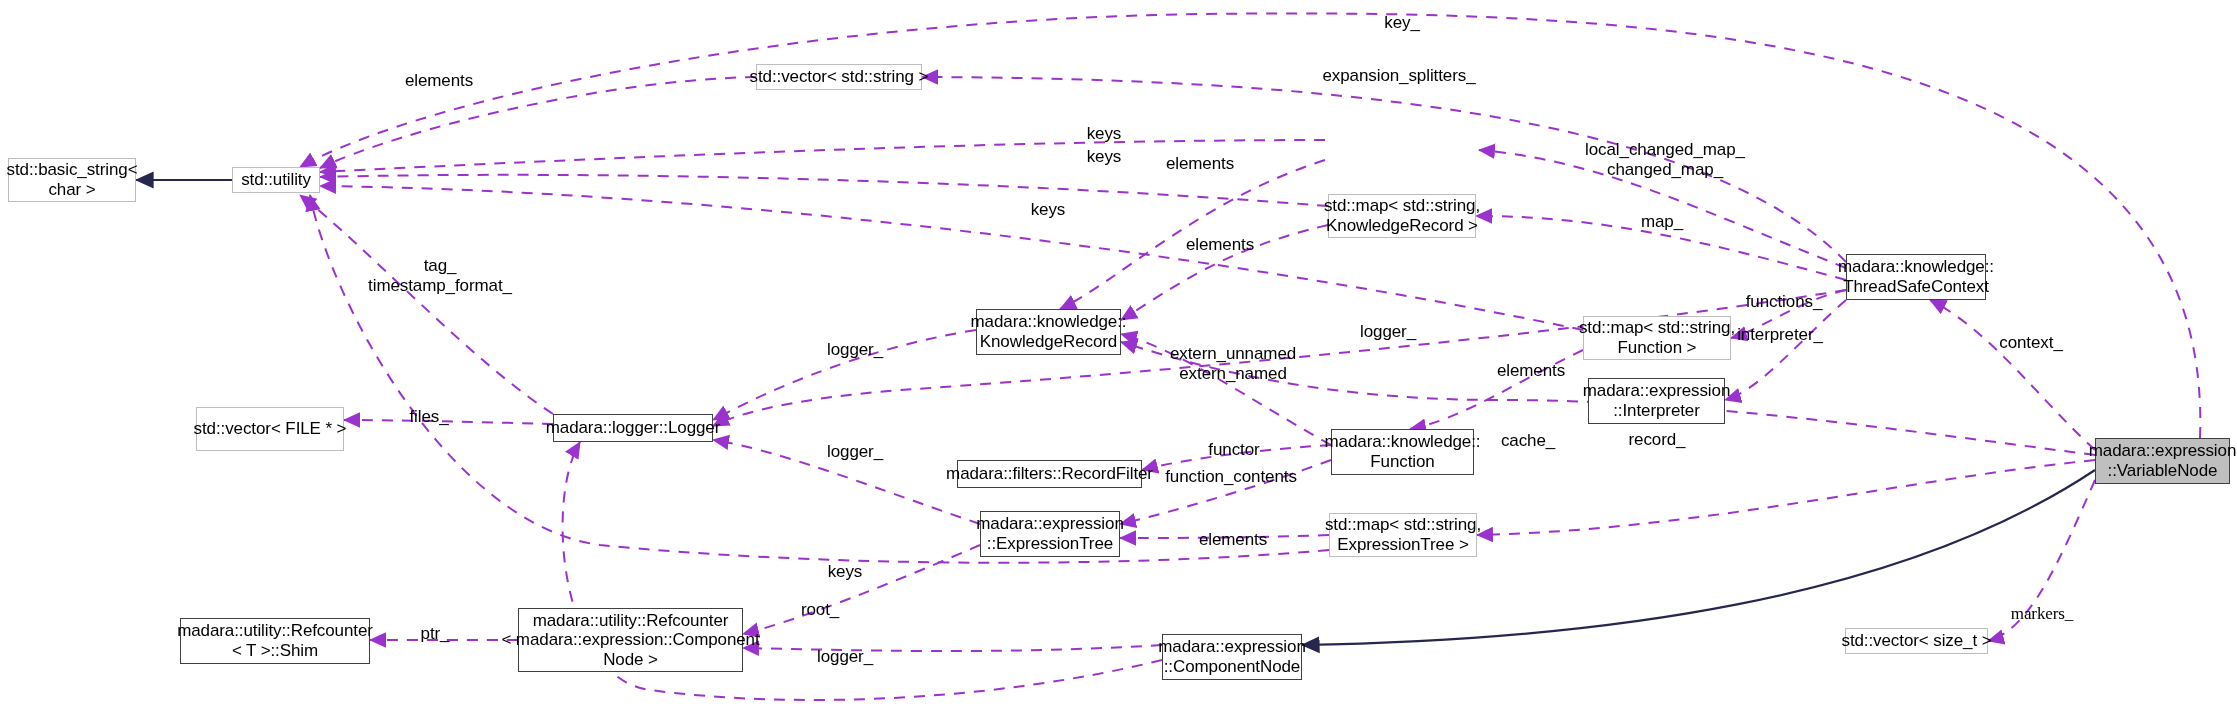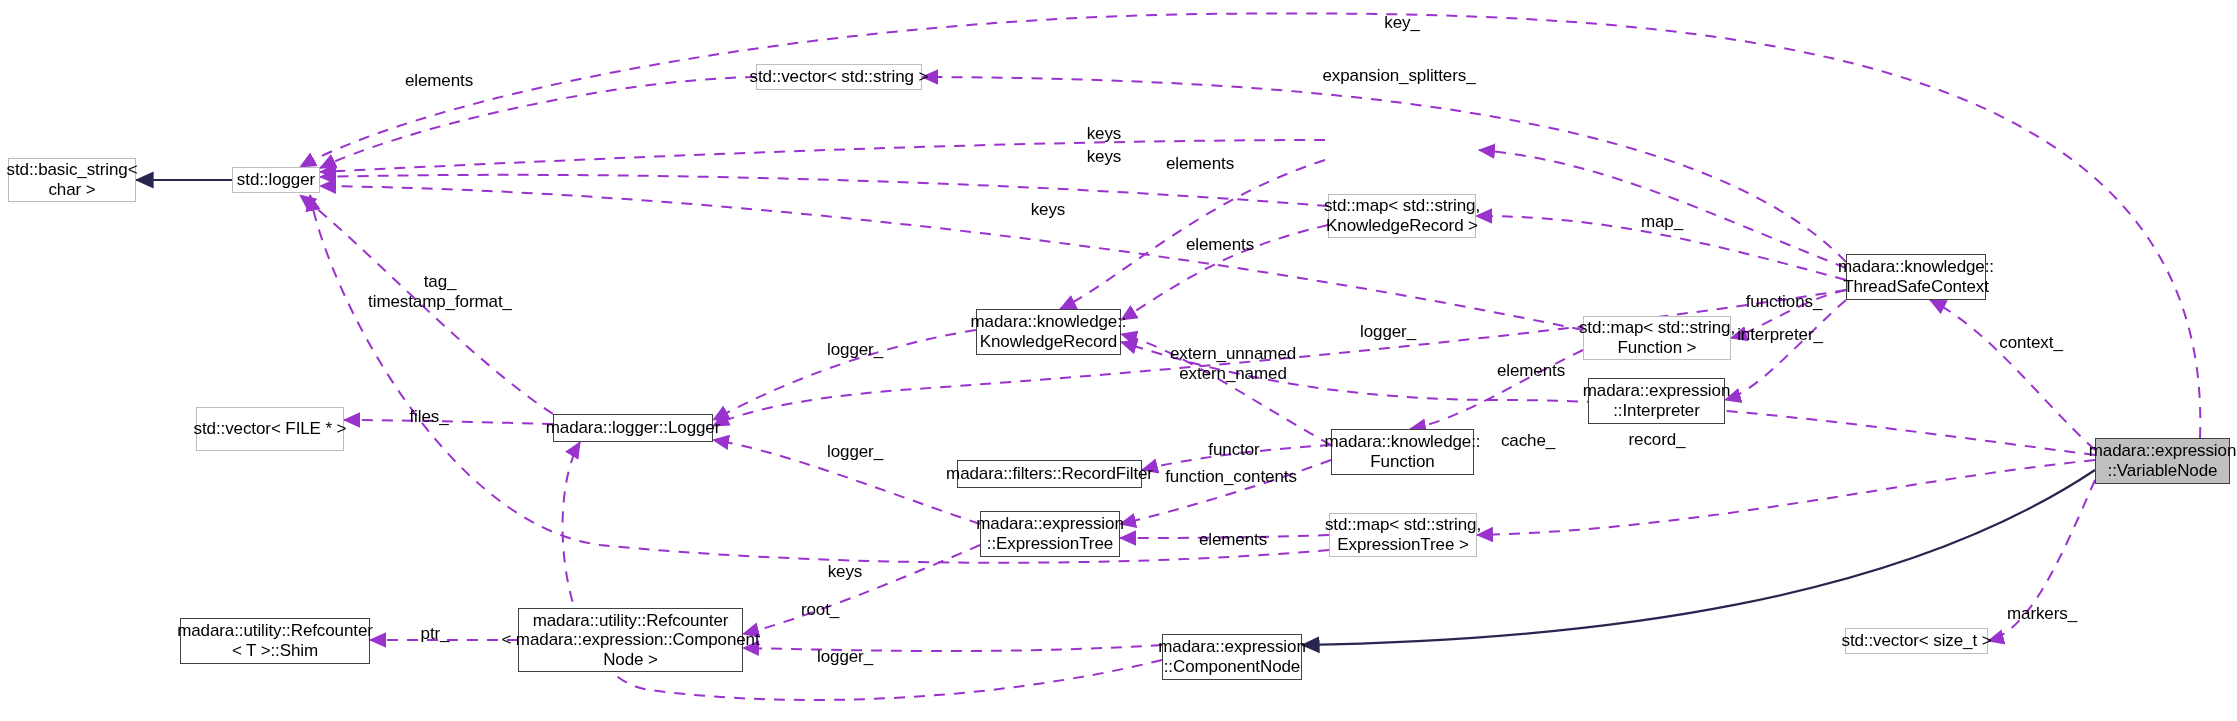--- a/index.html
+++ b/index.html
@@ -111,21 +111,21 @@
         <path d="M 980 545 C 900 580, 800 620, 743 634" fill="none" stroke="#9a32cd" stroke-width="2" stroke-dasharray="11,9" marker-end="url(#arrow-assoc)"></path>
         <path d="M 1162 660 C 1000 700, 800 710, 650 690 C 560 678, 545 500, 580 442" fill="none" stroke="#9a32cd" stroke-width="2" stroke-dasharray="11,9" marker-end="url(#arrow-assoc)"></path>
         <path d="M 2095 480 C 2060 560, 2030 630, 1988 641" fill="none" stroke="#9a32cd" stroke-width="2" stroke-dasharray="11,9" marker-end="url(#arrow-assoc)"></path>
         <path d="M 1162 645 C 1000 655, 850 650, 743 648" fill="none" stroke="#9a32cd" stroke-width="2" stroke-dasharray="11,9" marker-end="url(#arrow-assoc)"></path>
       </g>
   </svg>
 
   <div id="node-layer">
       <div class="node plain" style="left: 8px; top: 158px; width: 128px; height: 44px;">std::basic_string&lt;
 char &gt;</div>
-      <div class="node plain" style="left: 232px; top: 167px; width: 88px; height: 26px;">std::logger</div>
+      <div class="node plain" style="left: 232px; top: 167px; width: 88px; height: 26px;">std::utility</div>
       <div class="node plain" style="left: 756px; top: 64px; width: 166px; height: 26px;">std::vector&lt; std::string &gt;</div>
       <div class="node plain" style="left: 1328px; top: 194px; width: 148px; height: 44px;">std::map&lt; std::string,
 KnowledgeRecord &gt;</div>
       <div class="node plain" style="left: 196px; top: 407px; width: 148px; height: 44px;">std::vector&lt; FILE * &gt;</div>
       <div class="node strong" style="left: 976px; top: 309px; width: 145px; height: 46px;">madara::knowledge::
 KnowledgeRecord</div>
       <div class="node strong" style="left: 1846px; top: 254px; width: 140px; height: 46px;">madara::knowledge::
 ThreadSafeContext</div>
       <div class="node plain" style="left: 1583px; top: 316px; width: 148px; height: 44px;">std::map&lt; std::string,
 Function &gt;</div>
@@ -150,40 +150,42 @@
       <div class="node root" style="left: 2095px; top: 438px; width: 135px; height: 46px;">madara::expression
 ::VariableNode</div>
     </div>
   <div id="label-layer">
       <div class="edge-label" style="left: 1402px; top: 10px; margin-top: 13px;">key_</div>
       <div class="edge-label" style="left: 439px; top: 81px;">elements</div>
       <div class="edge-label" style="left: 1399px; top: 76px;">expansion_splitters_</div>
       <div class="edge-label" style="left: 1104px; top: 134px;">keys</div>
       <div class="edge-label" style="left: 1104px; top: 157px;">keys</div>
       <div class="edge-label" style="left: 1200px; top: 164px;">elements</div>
+      <div class="edge-label" style="left: 1665px; top: 160px;">local_changed_map_
+changed_map_</div>
       <div class="edge-label" style="left: 1048px; top: 210px;">keys</div>
       <div class="edge-label" style="left: 1662px; top: 222px;">map_</div>
       <div class="edge-label" style="left: 1220px; top: 245px;">elements</div>
-      <div class="edge-label" style="left: 440px; top: 292px;">tag_
+      <div class="edge-label" style="left: 440px; top: 276px;">tag_
 timestamp_format_</div>
       <div class="edge-label" style="left: 1784px; top: 302px;">functions_</div>
       <div class="edge-label" style="left: 1388px; top: 332px;">logger_</div>
       <div class="edge-label" style="left: 1780px; top: 335px;">interpreter_</div>
       <div class="edge-label" style="left: 2031px; top: 343px;">context_</div>
       <div class="edge-label" style="left: 855px; top: 350px;">logger_</div>
       <div class="edge-label" style="left: 1233px; top: 364px;">extern_unnamed
 extern_named</div>
       <div class="edge-label" style="left: 1531px; top: 371px;">elements</div>
       <div class="edge-label" style="left: 429px; top: 417px; text-align: right;">files_</div>
       <div class="edge-label" style="left: 855px; top: 452px;">logger_</div>
       <div class="edge-label" style="left: 1234px; top: 450px;">functor</div>
       <div class="edge-label" style="left: 1528px; top: 441px;">cache_</div>
       <div class="edge-label" style="left: 1657px; top: 440px;">record_</div>
       <div class="edge-label" style="left: 1231px; top: 477px;">function_contents</div>
       <div class="edge-label" style="left: 1233px; top: 540px;">elements</div>
       <div class="edge-label" style="left: 845px; top: 572px;">keys</div>
       <div class="edge-label" style="left: 820px; top: 610px;">root_</div>
-      <div class="edge-label" style="left: 2042px; top: 614px;">markers_</div>
+      <div class="edge-label" style="left: 2042px; top: 614px; font-family: Liberation Serif, serif;">markers_</div>
       <div class="edge-label" style="left: 435px; top: 634px;">ptr_</div>
       <div class="edge-label" style="left: 845px; top: 657px;">logger_</div>
     </div>
 
 </div>
 
 </body></html>

